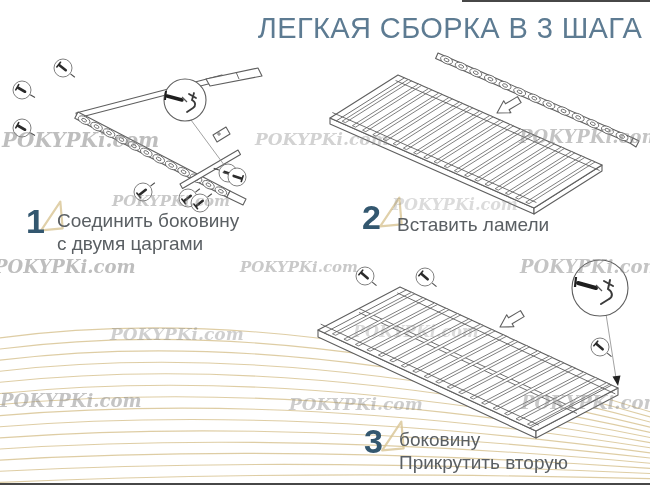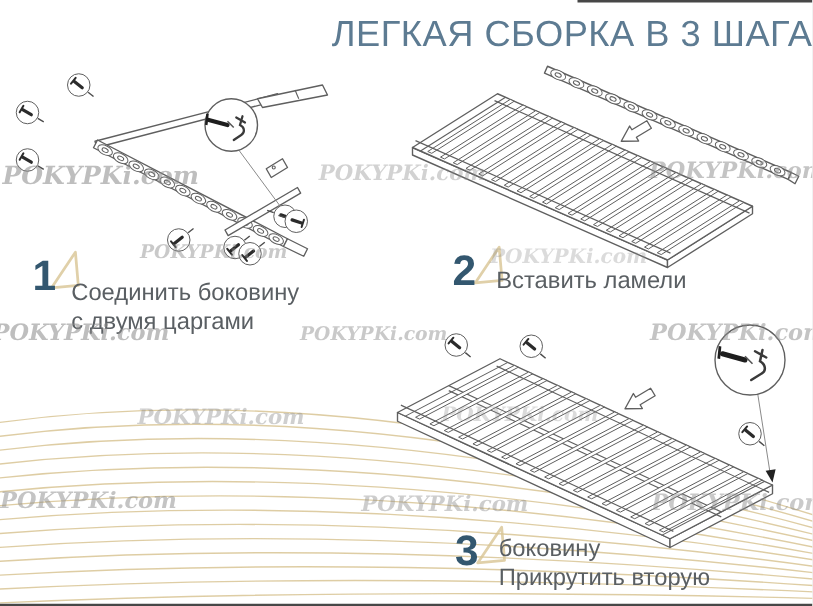--- a/index.html
+++ b/index.html
@@ -2,21 +2,21 @@
 <html style="--title: #5d7b92; --step_number: #33576f; --step_text: #5a5f63; --line_art: #5f5f5f; --watermark: #8a8a8a; --gold: #d8c494;"><head>
 <meta charset="utf-8">
 <style>
   html,body{margin:0;padding:0;background:#e8e8e8;}
   #canvas{
     position:relative;width:650px;height:485px;background:#ffffff;
     overflow:hidden;font-family:"Liberation Sans",sans-serif;
   }
   .abs{position:absolute;}
   #title{
-    left:250px;top:12px;width:400px;text-align:right;
+    left:250px;top:12px;width:400px;text-align:center;
     font-size:29px;letter-spacing:.4px;font-weight:400;
     color:var(--title,#5d7b92);white-space:nowrap;
   }
   .step-number{
     font-size:34px;font-weight:bold;color:var(--step_number,#33576f);
     line-height:34px;z-index:7;
   }
   .step-text{
     font-size:19px;line-height:23px;color:var(--step_text,#5a5f63);
     z-index:7;white-space:nowrap;
@@ -347,21 +347,21 @@
       <path class="goldtri" d="M5,34 L20,3 L26,29 Z" transform="rotate(8 16 20)"></path>
     </svg>
   <svg class="abs tri" style="left:377px;top:194px;" width="32" height="40" viewBox="0 0 32 40">
       <path class="goldtri" d="M5,34 L20,3 L26,29 Z" transform="rotate(8 16 20)"></path>
     </svg>
   <svg class="abs tri" style="left:379px;top:418px;" width="32" height="40" viewBox="0 0 32 40">
       <path class="goldtri" d="M5,34 L20,3 L26,29 Z" transform="rotate(8 16 20)"></path>
     </svg>
 
   <div class="abs step-number" style="left:26px;top:204px;">1</div>
-  <div class="abs step-text" style="left:57px;top:209px;margin-top:14px;">
+  <div class="abs step-text" style="left:57px;top:209px;">
     <div>Соединить боковину</div>
     <div>с двумя царгами</div>
   </div>
 
   <div class="abs step-number" style="left:362px;top:200px;">2</div>
   <div class="abs step-text" style="left:397px;top:200px;margin-top:13px;">
     <div>Вставить ламели</div>
   </div>
 
   <div class="abs step-number" style="left:364px;top:424px;">3</div>

